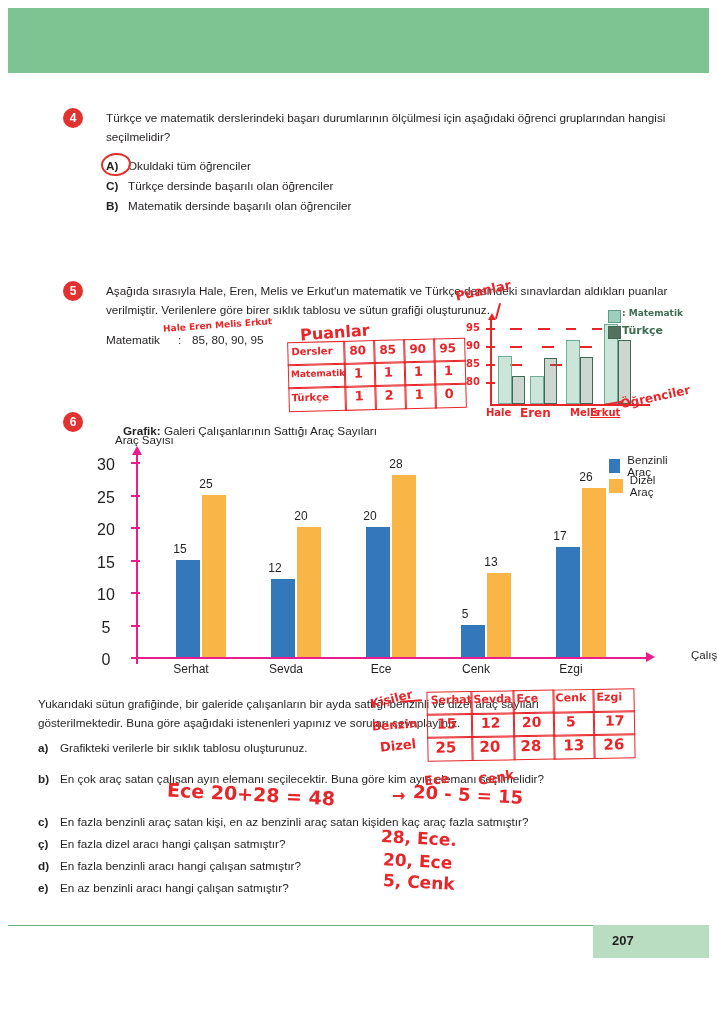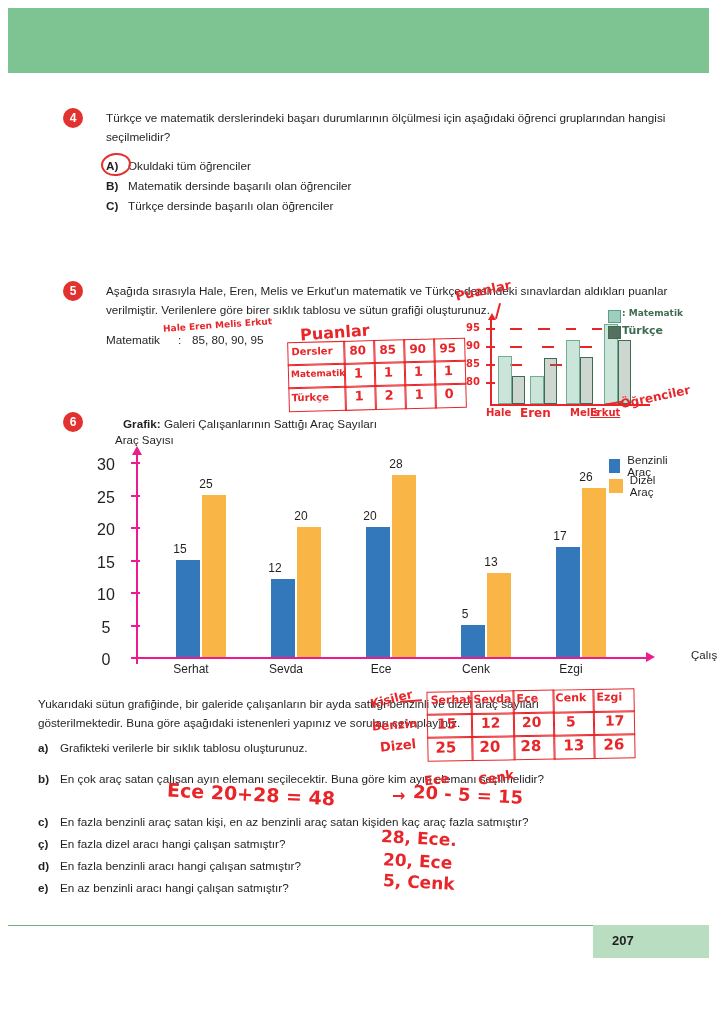--- a/index.html
+++ b/index.html
@@ -40,21 +40,21 @@
     transform:rotate(-6deg);
     pointer-events:none;
   }
 
   
   .datalist{ position:absolute; left:43px; font-size:11.7px; line-height:21px; }
   .datalist .k{ display:inline-block; width:72px; }
   .datalist .c{ display:inline-block; width:14px; }
 
   
-  .chart-title{ position:absolute; left:60px; top:5px; font-size:11.7px; }
+  .chart-title{ position:absolute; left:60px; top:12px; font-size:11.7px; }
   .chart-title b{ font-weight:bold; }
   .axis-title-y{ position:absolute; left:52px; top:22px; font-size:11.5px; }
   .chartbox{ position:absolute; left:18px; top:40px; width:600px; height:230px; }
   .axis-v{ position:absolute; left:55px; top:2px; width:2px; height:210px; background:#ec1c8e; }
   .axis-h{ position:absolute; left:55px; top:205px; width:512px; height:2px; background:#ec1c8e; }
   .arrow-up{ position:absolute; left:51px; top:-6px; width:0;height:0;
              border-left:5px solid transparent;border-right:5px solid transparent;
              border-bottom:9px solid #ec1c8e; }
   .arrow-right{ position:absolute; left:565px; top:200px; width:0;height:0;
              border-top:5px solid transparent;border-bottom:5px solid transparent;
@@ -131,24 +131,24 @@
 
 <div class="q" style="left:63px; top:108px; width:600px;">
   <div class="qnum">4</div>
   <div class="qtext">Türkçe ve matematik derslerindeki başarı durumlarının ölçülmesi için aşağıdaki öğrenci gruplarından hangisi seçilmelidir?</div>
   <div class="choices" style="top:48px;">
     <div class="choice">
       <span class="lbl">A)</span><span>Okuldaki tüm öğrenciler</span>
       <span class="circle-mark"></span>
     </div>
     <div class="choice">
+      <span class="lbl">C)</span><span>Türkçe dersinde başarılı olan öğrenciler</span>
+    </div>
+    <div class="choice">
       <span class="lbl">B)</span><span>Matematik dersinde başarılı olan öğrenciler</span>
-    </div>
-    <div class="choice">
-      <span class="lbl">C)</span><span>Türkçe dersinde başarılı olan öğrenciler</span>
     </div>
   </div>
 </div>
 
 <div class="q" style="left:63px; top:281px; width:600px;">
   <div class="qnum">5</div>
   <div class="qtext">Aşağıda sırasıyla Hale, Eren, Melis ve Erkut'un matematik ve Türkçe dersindeki sınavlardan aldıkları puanlar verilmiştir. Verilenlere göre birer sıklık tablosu ve sütun grafiği oluşturunuz.</div>
   <div class="datalist" style="top:48px;">
     <div>
       <span class="k">Matematik</span><span class="c">:</span><span>85, 80, 90, 95</span>

